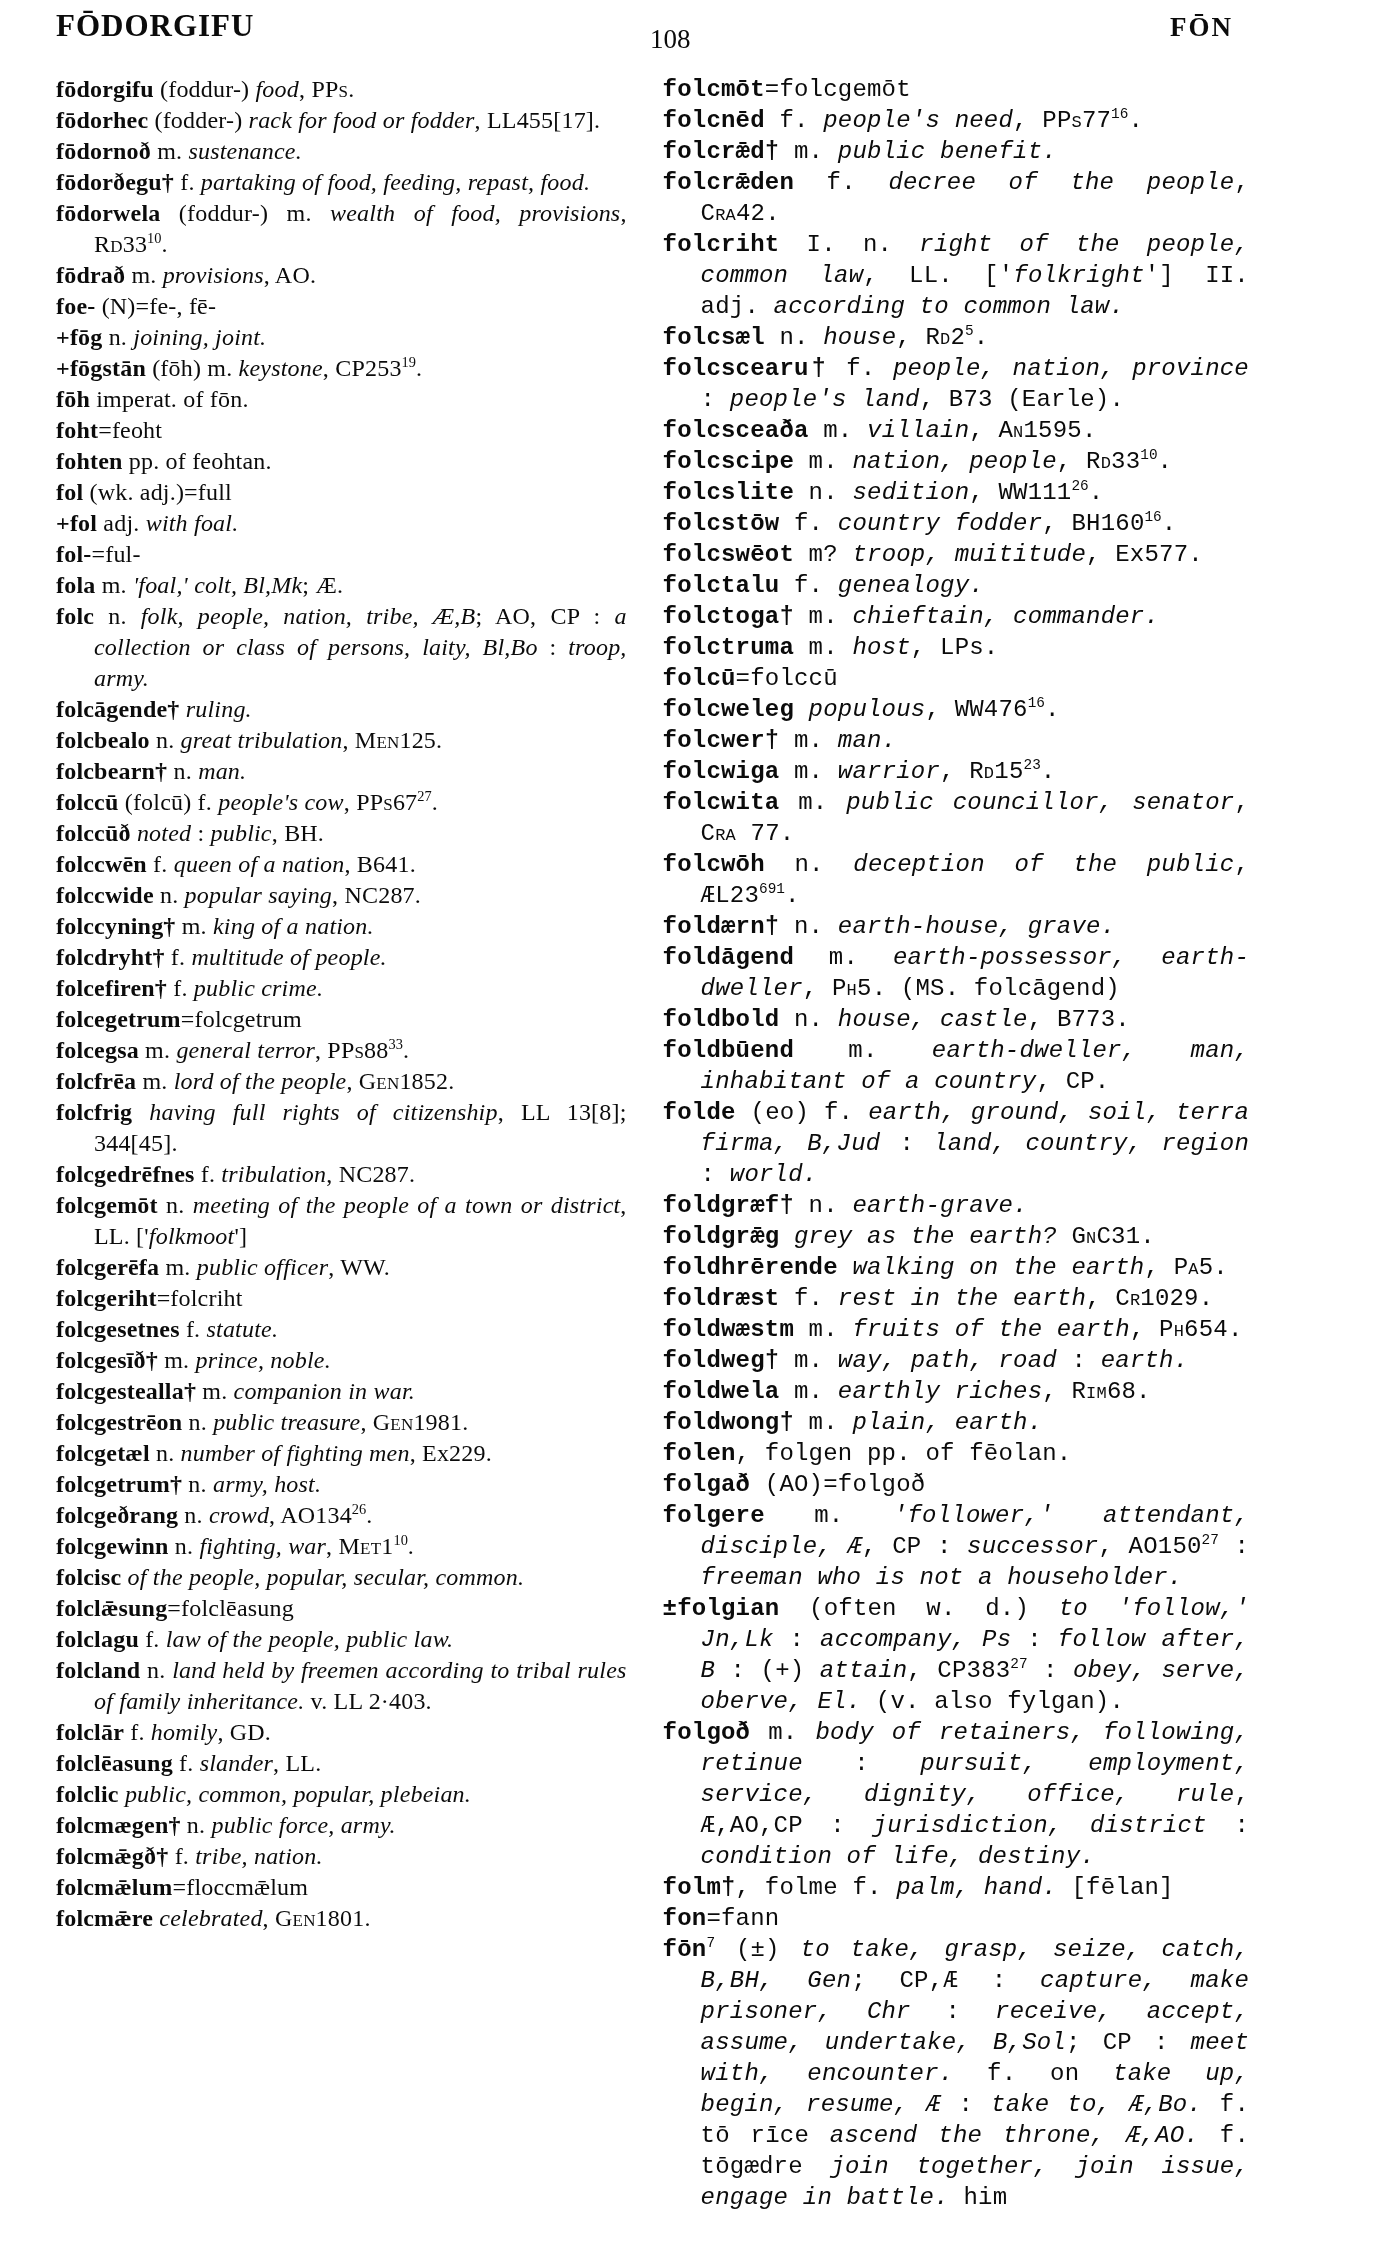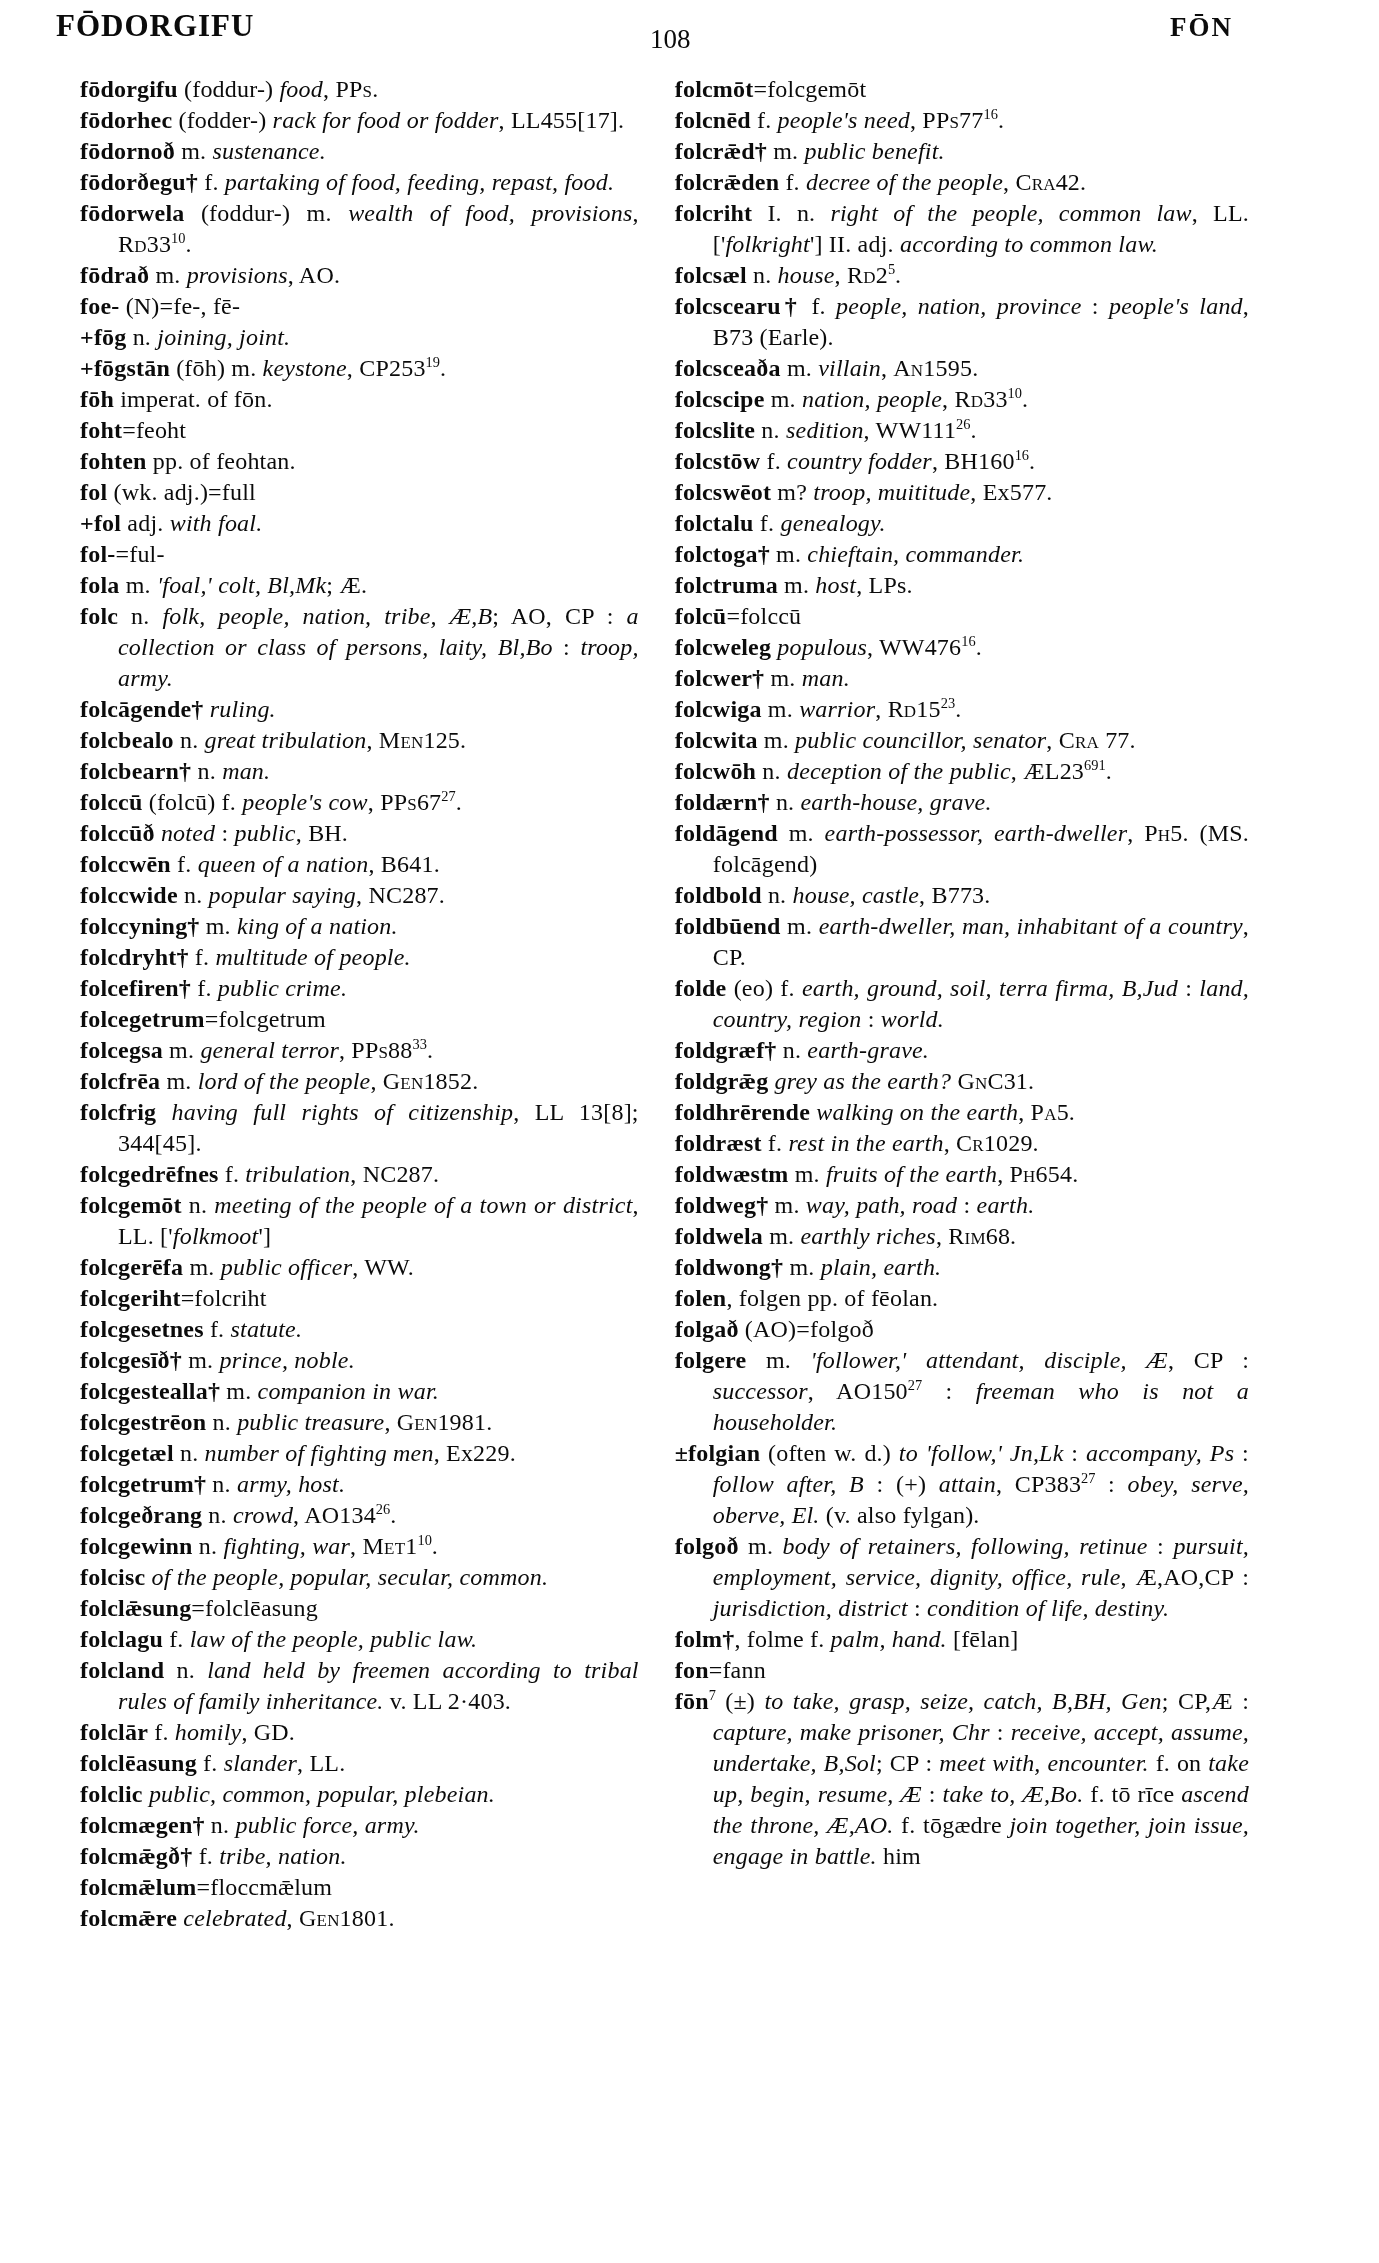--- a/index.html
+++ b/index.html
@@ -17,24 +17,23 @@
   }
   .h-center{position:absolute;left:622px;top:24px;font-size:27px;margin-left:28px;}
   .h-right{
     position:absolute;right:30px;top:12px;
     font-size:27px;font-weight:700;letter-spacing:2px;
   }
   .columns{
     display:flex;gap:36px;
     padding:24px 14px 0 56px;
     align-items:flex-start;
-    margin-left:24px;
   }
   .col{width:612px;}
-  .col-right{width:629px;}
+  .col-right{width:629px;font-family:Liberation Mono, monospace;}
   p.entry{
     margin:0;
     padding-left:38px;text-indent:-38px;
     font-size:24px;line-height:31px;
     text-align:justify;
     letter-spacing:0.2px;
   }
   .s-b{font-weight:700;}
   .s-i{font-style:italic;}
   .s-c{font-variant:small-caps;}

